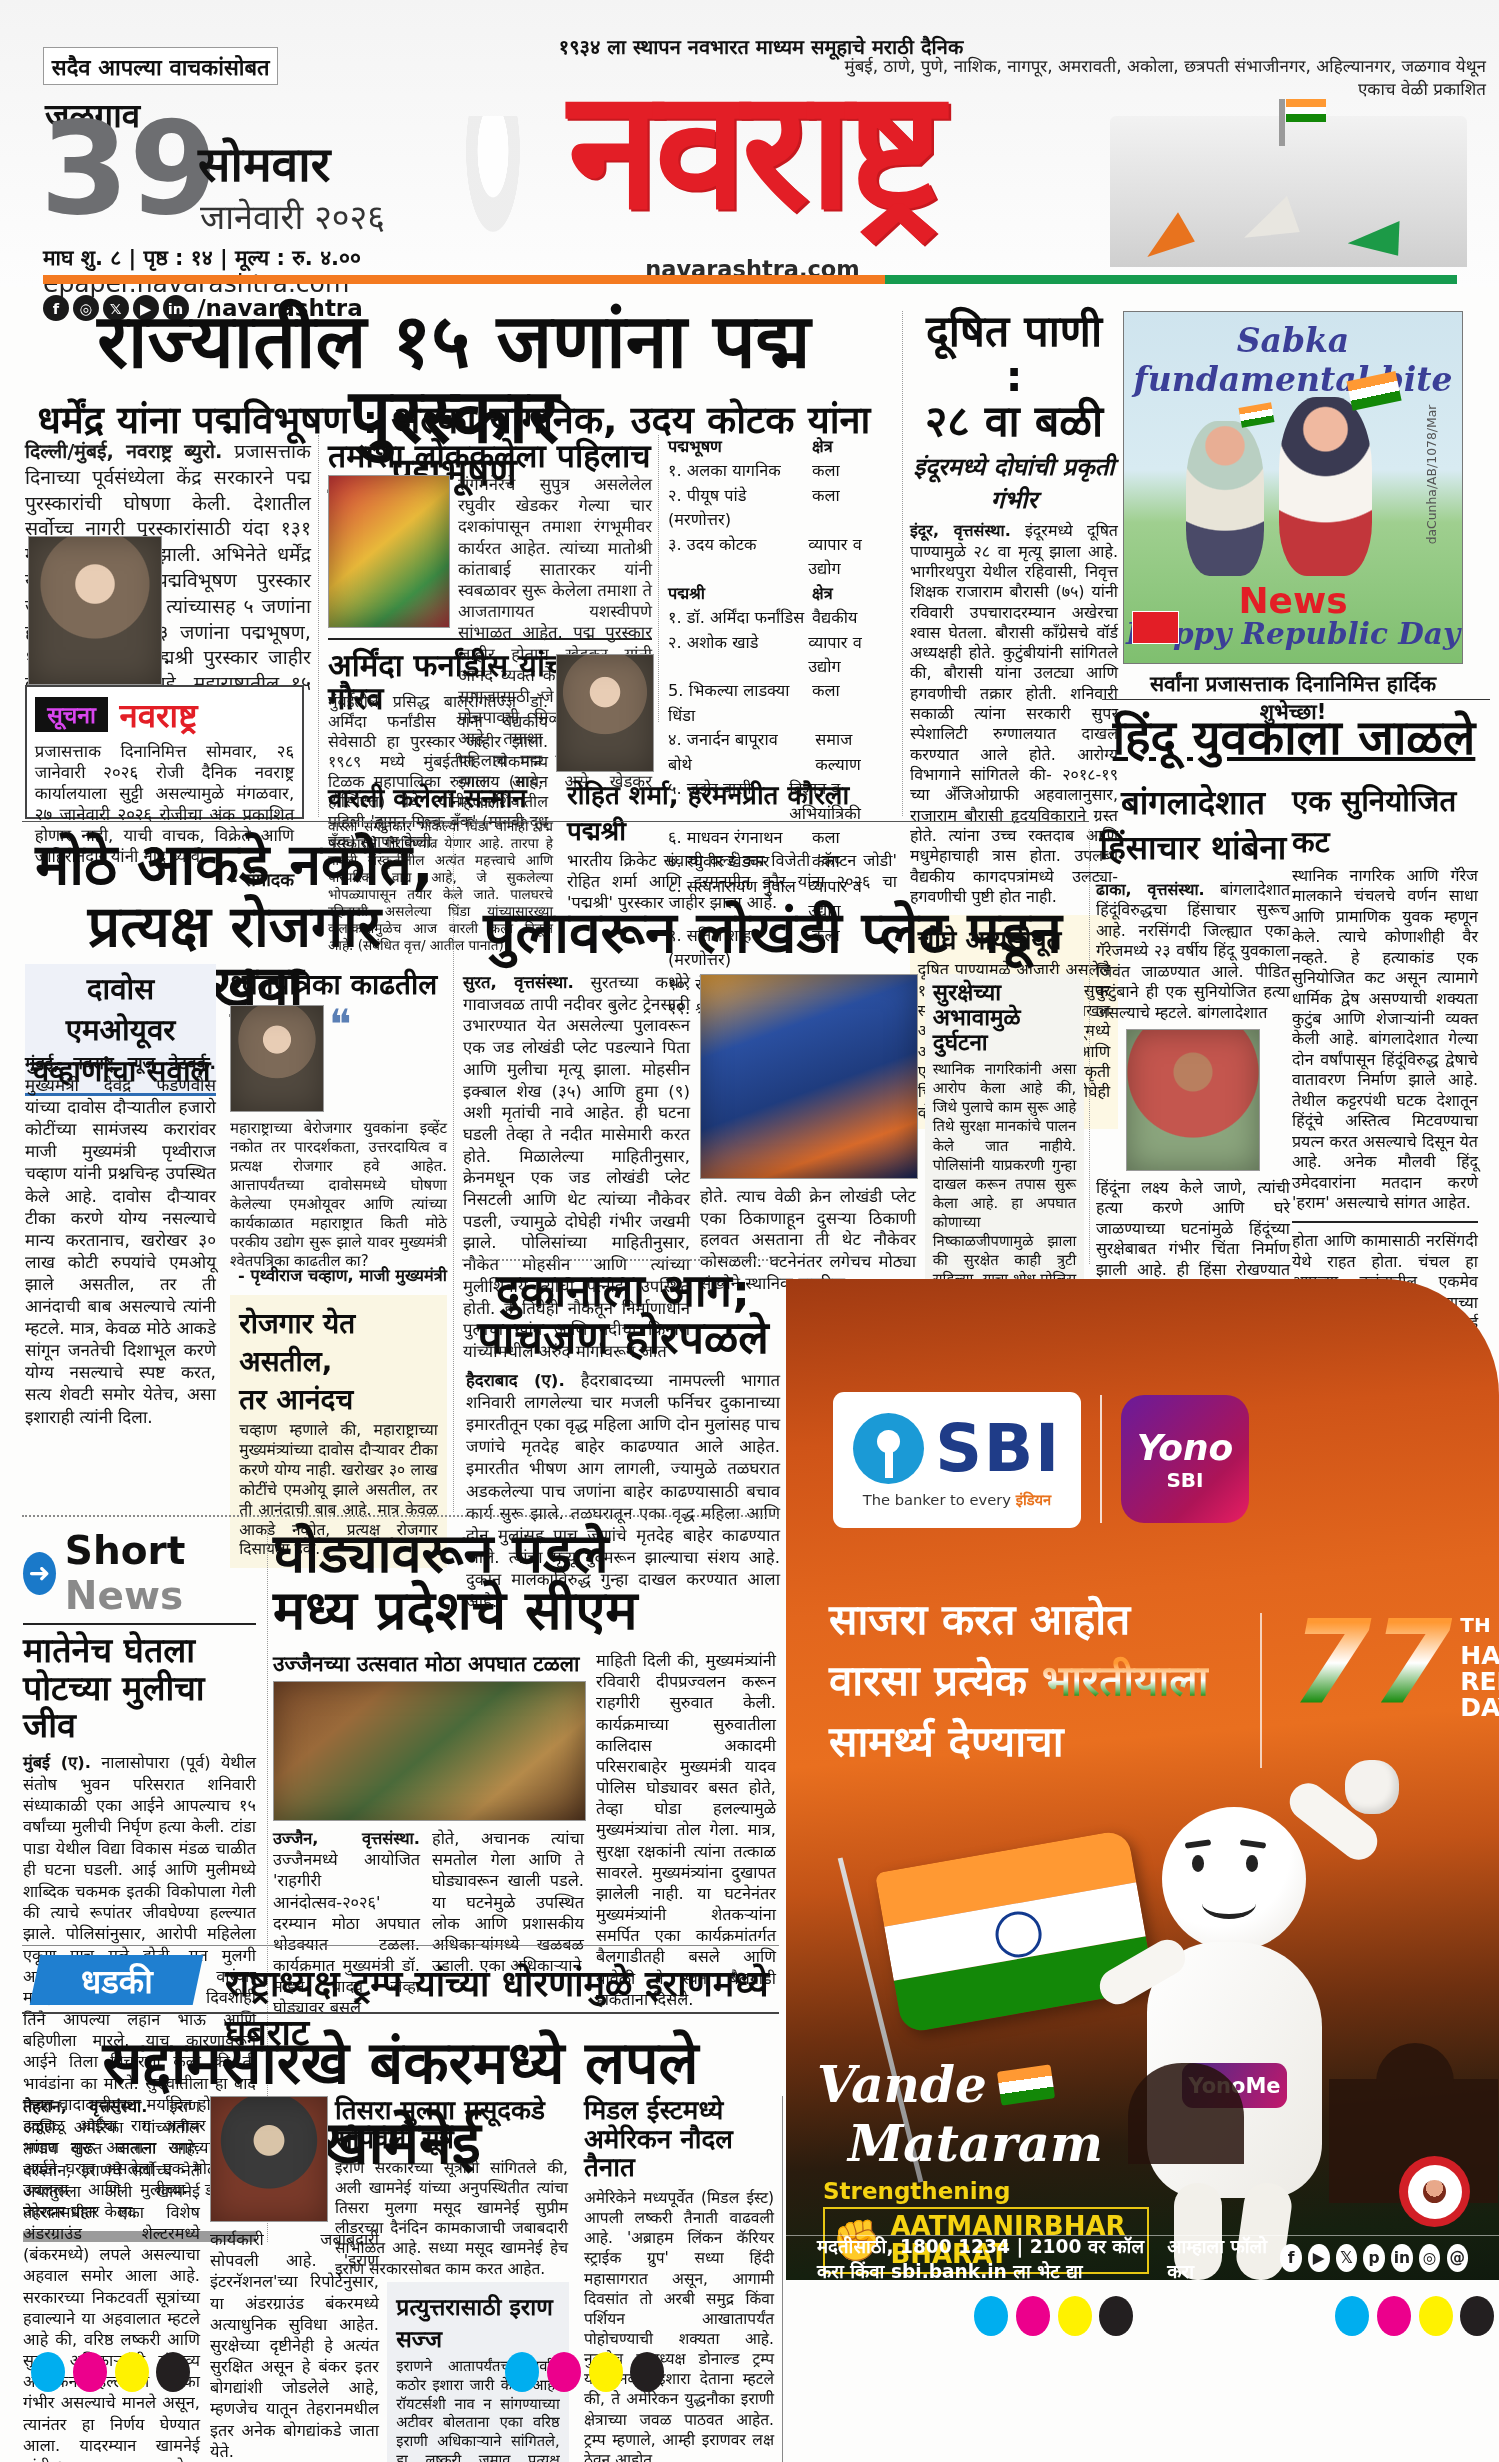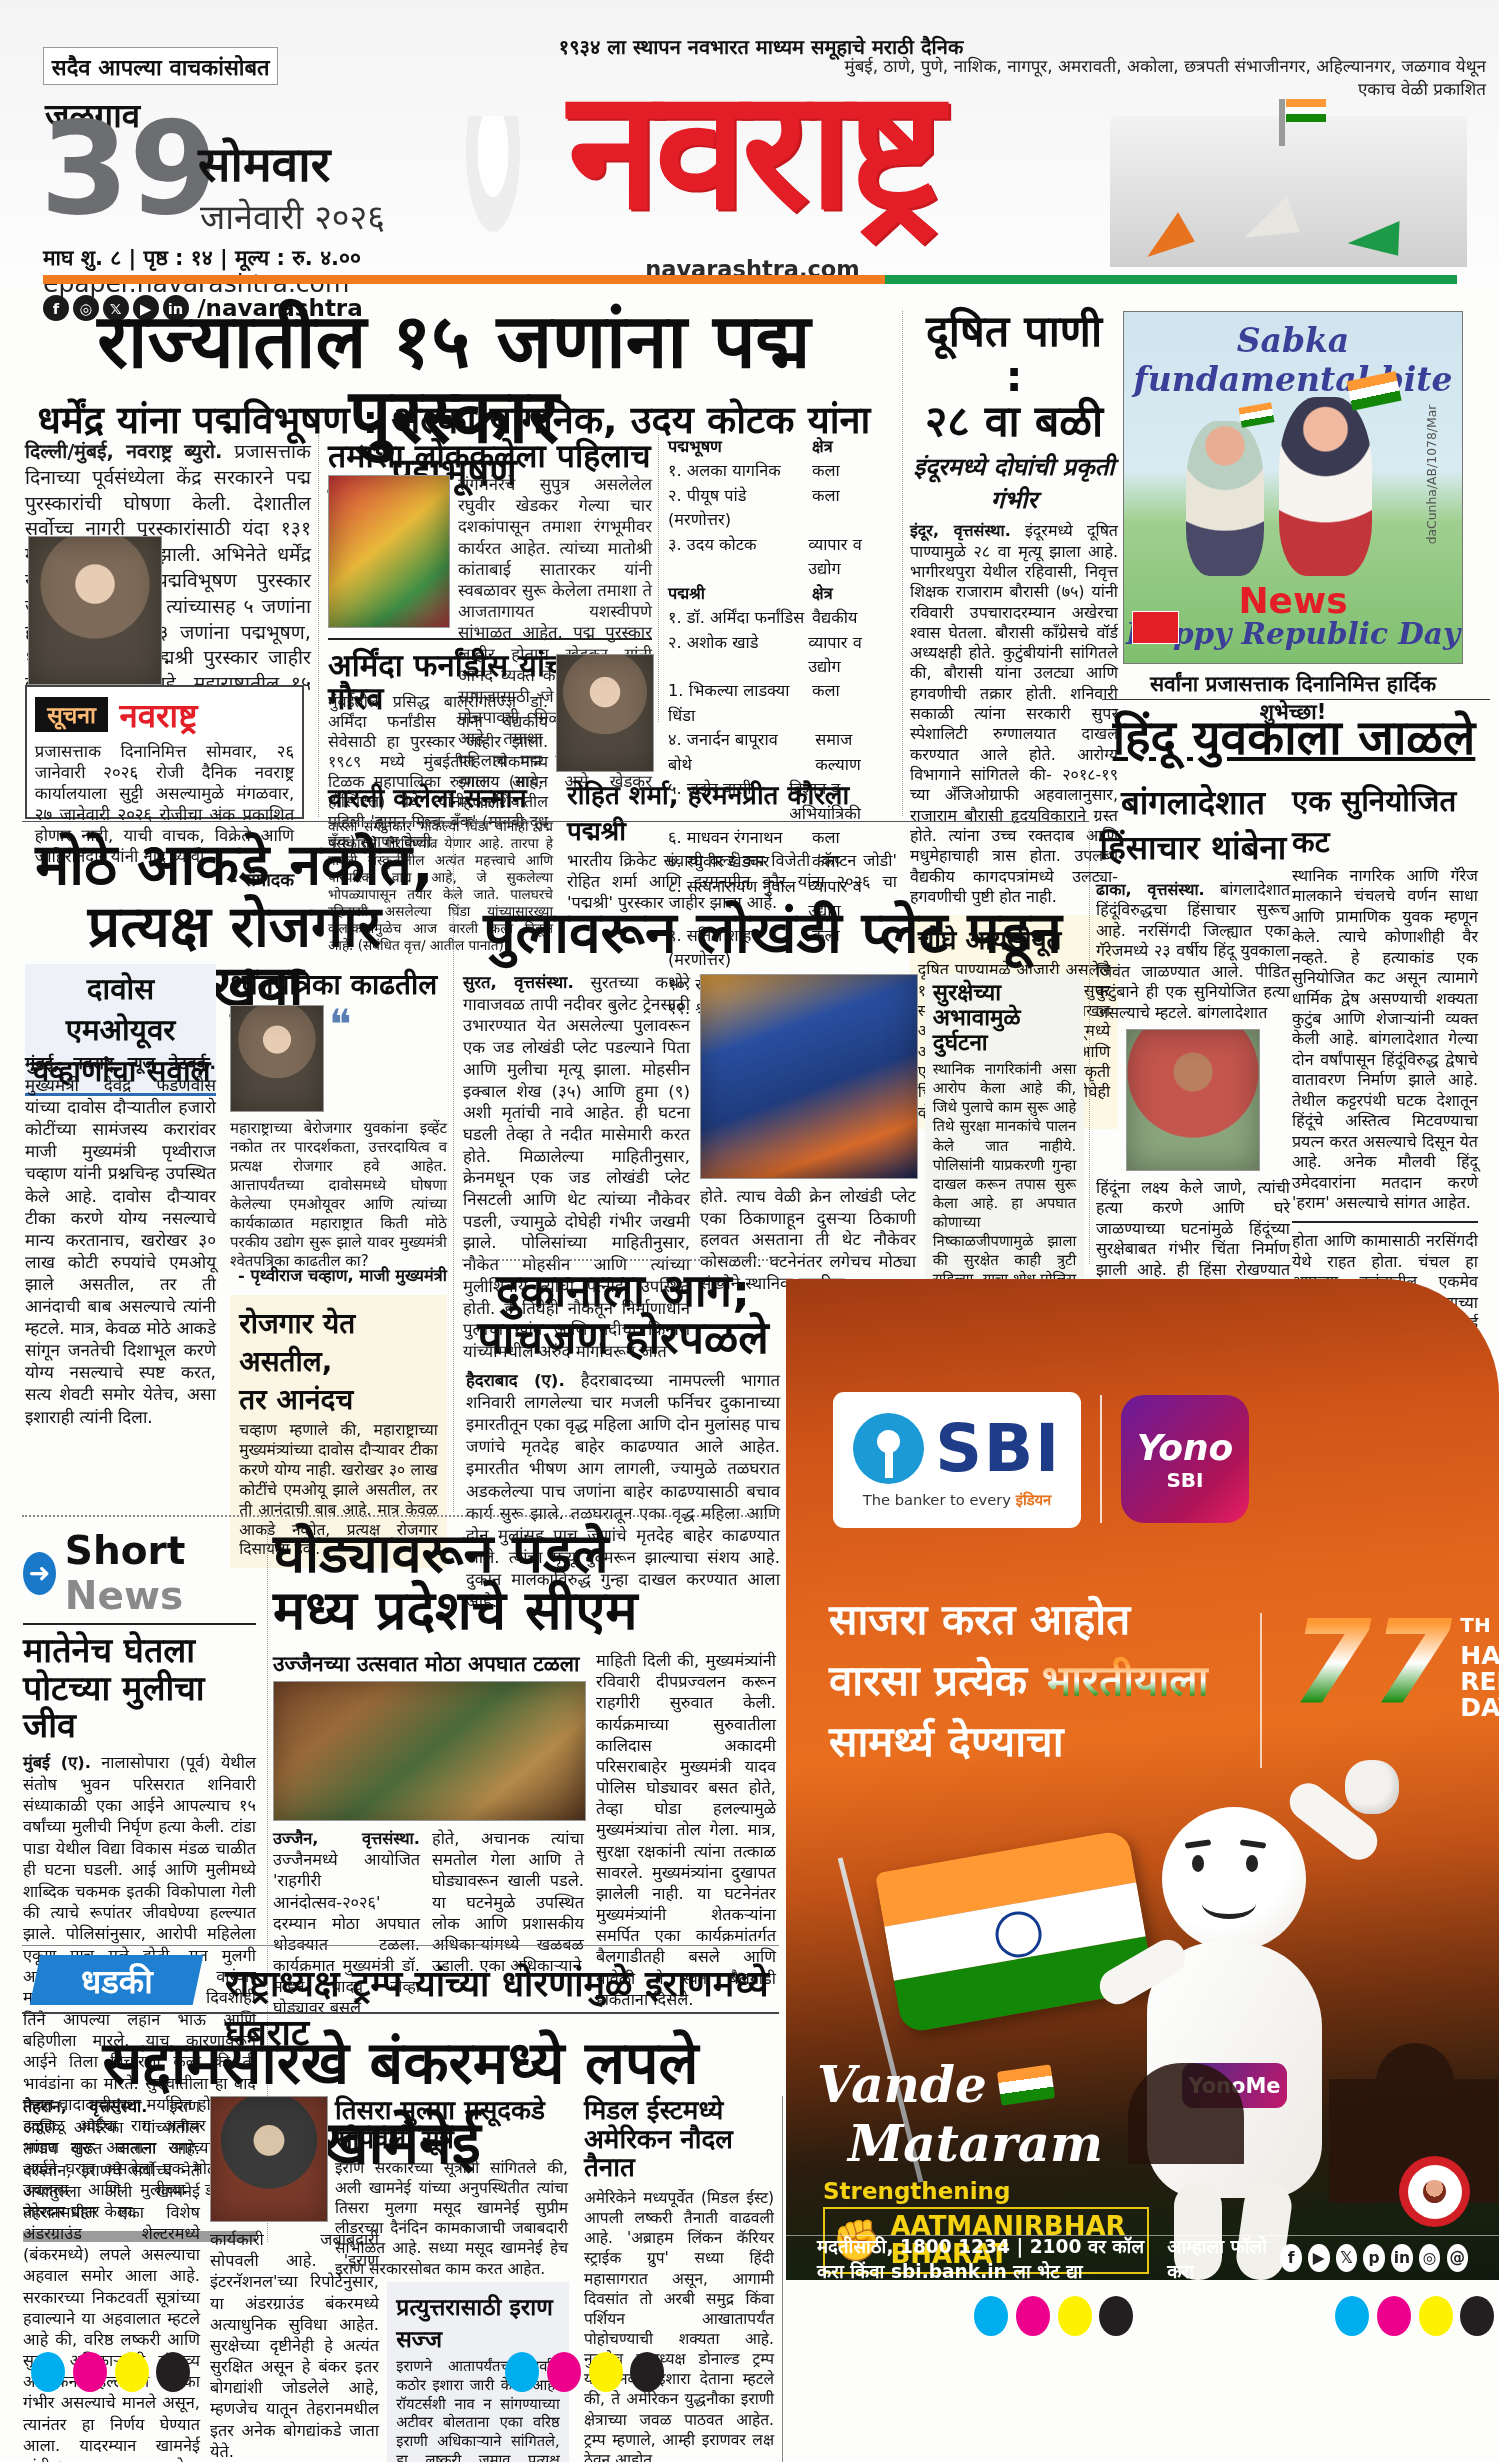--- a/index.html
+++ b/index.html
@@ -67,21 +67,21 @@
   <div class="abs" style="left:25px;top:439px;width:286px;">
     <div class="body-txt just" style="font-size:19.4px;">
       <span class="byline">दिल्ली/मुंबई, नवराष्ट्र ब्युरो.</span>
       <span>प्रजासत्ताक दिनाच्या पूर्वसंध्येला केंद्र सरकारने पद्म पुरस्कारांची घोषणा केली. देशातील सर्वोच्च नागरी पुरस्कारांसाठी यंदा १३१ मान्यवरांची निवड झाली. अभिनेते धर्मेंद्र यांना मरणोत्तर पद्मविभूषण पुरस्कार जाहीर झाला आहे. त्यांच्यासह ५ जणांना हा पुरस्कार तर १३ जणांना पद्मभूषण, ११३ मान्यवरांना पद्मश्री पुरस्कार जाहीर करण्यात आला आहे. महाराष्ट्रातील १५ जणांना पद्म पुरस्कार मिळाला आहे.</span>
     </div>
   </div>
   <div class="abs photo photo-person" style="left:28px;top:536px;width:132px;height:147px;"></div>
 
   <div class="abs" style="left:25px;top:685px;width:279px;height:134px;border:2.3px solid #444;background:#fff;padding:4.7px 7.8px;box-sizing:border-box;">
     <div style="display:flex;align-items:center;gap:11px;">
-      <span class="b" style="background:#111;color:#fdba74;font-size:23px;padding:1.6px 12.4px;">सूचना</span>
+      <span class="b" style="background:#111;color:#d946ef;font-size:23px;padding:1.6px 12.4px;">सूचना</span>
       <span class="b" style="color:#e31e26;font-size:33px;">नवराष्ट्र</span>
     </div>
     <div class="just" style="font-size:16.7px;line-height:1.25;margin-top:4.7px;">प्रजासत्ताक दिनानिमित्त सोमवार, २६ जानेवारी २०२६ रोजी दैनिक नवराष्ट्र कार्यालयाला सुट्टी असल्यामुळे मंगळवार, २७ जानेवारी २०२६ रोजीचा अंक प्रकाशित होणार नाही, याची वाचक, विक्रेते आणि जाहिरातदार यांनी नोंद घ्यावी.</div>
     <div class="b" style="text-align:right;font-size:18px;">- संपादक</div>
   </div>
 
   <div class="abs dotted-v" style="left:318px;top:435px;height:382px;"></div>
   <div class="abs headline-black" style="left:328px;top:433px;width:349px;font-size:32px;">तमाशा लोककलेला पहिलाच पद्म!</div>
   <div class="abs photo" style="left:328px;top:475px;width:120px;height:151px;background:linear-gradient(140deg,#d43a3a,#e8b93a 45%,#3f8f46 75%,#b1373c);"></div>
   <div class="abs just body-txt" style="left:458px;top:474px;width:194px;font-size:16.7px;line-height:1.27;">संगमनेरचे सुपुत्र असलेलेल रघुवीर खेडकर गेल्या चार दशकांपासून तमाशा रंगभूमीवर कार्यरत आहेत. त्यांच्या मातोश्री कांताबाई सातारकर यांनी स्वबळावर सुरू केलेला तमाशा ते आजतागायत यशस्वीपणे सांभाळत आहेत. पद्म पुरस्कार जाहीर होताच खेडकर यांनी आनंद व्यक्त केला. लोकांसाठी, समाजासाठी जे झटलो, त्याची पोचपावती मिळाल्याचा आनंद आहे. तमाशा लोककलेला हा पहिलाच पद्म पुरस्कार जाहीर झाला आहे, असे खेडकर म्हणाले.</div>
@@ -115,21 +115,21 @@
       </div>
     <div style="display:flex;">
         <span style="width:144px;">१. डॉ. अर्मिंदा फर्नांडिस</span>
         <span>वैद्यकीय</span>
       </div>
     <div style="display:flex;">
         <span style="width:144px;">२. अशोक खाडे</span>
         <span>व्यापार व उद्योग</span>
       </div>
     <div style="display:flex;">
-        <span style="width:144px;">1. भिकल्या लाडक्या धिंडा</span>
+        <span style="width:144px;">5. भिकल्या लाडक्या धिंडा</span>
         <span>कला</span>
       </div>
     <div style="display:flex;gap:13px;">
         <span style="width:144px;">४. जनार्दन बापूराव बोथे</span>
         <span>समाज कल्याण</span>
       </div>
     <div style="display:flex;">
         <span style="width:144px;">५. जुझेर वासी</span>
         <span>विज्ञान व अभियांत्रिकी</span>
       </div>

